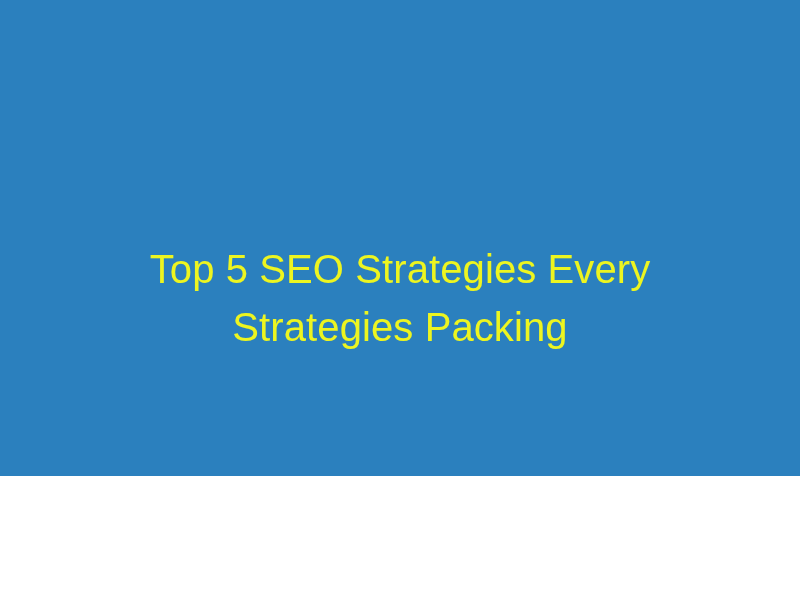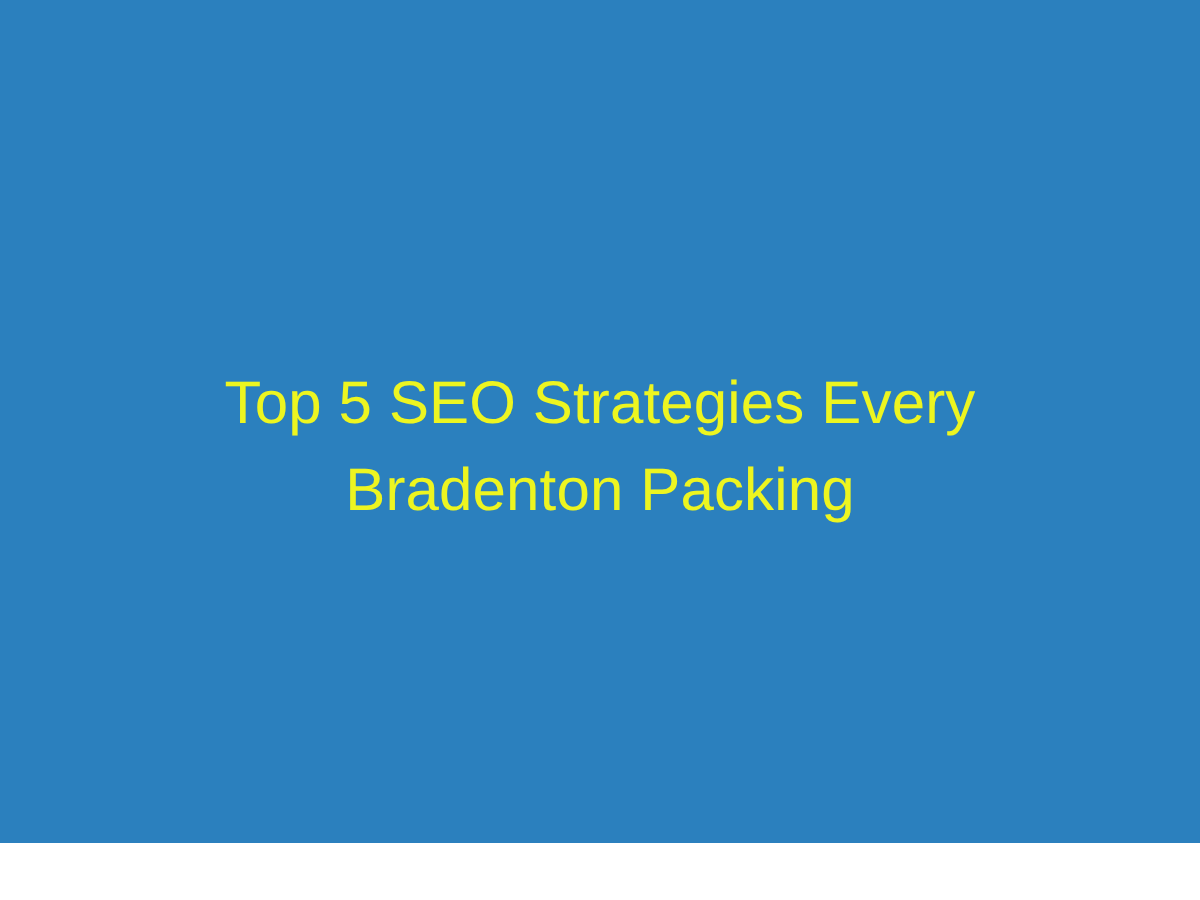--- a/index.html
+++ b/index.html
@@ -12,21 +12,21 @@
     width: 800px;
     height: 600px;
     overflow: hidden;
     font-family: "Liberation Sans", sans-serif;
   }
 
   .title-card {
     position: relative;
     box-sizing: border-box;
     width: 800px;
-    height: 562px;
+    height: 476px;
     background-color: #2b80be;
     display: flex;
     align-items: flex-start;
     justify-content: center;
     overflow: hidden;
   }
 
   .title-block {
     position: absolute;
     left: 0;
@@ -50,17 +50,17 @@
 </style>
 </head>
 <body>
 
 <div class="title-card">
 
   <div class="title-block">
 
     <span class="title-line">Top 5 SEO Strategies Every</span>
 
-    <span class="title-line">Bradenton Packing</span>
+    <span class="title-line">Strategies Packing</span>
 
   </div>
 
 </div>
 
 </body></html>

